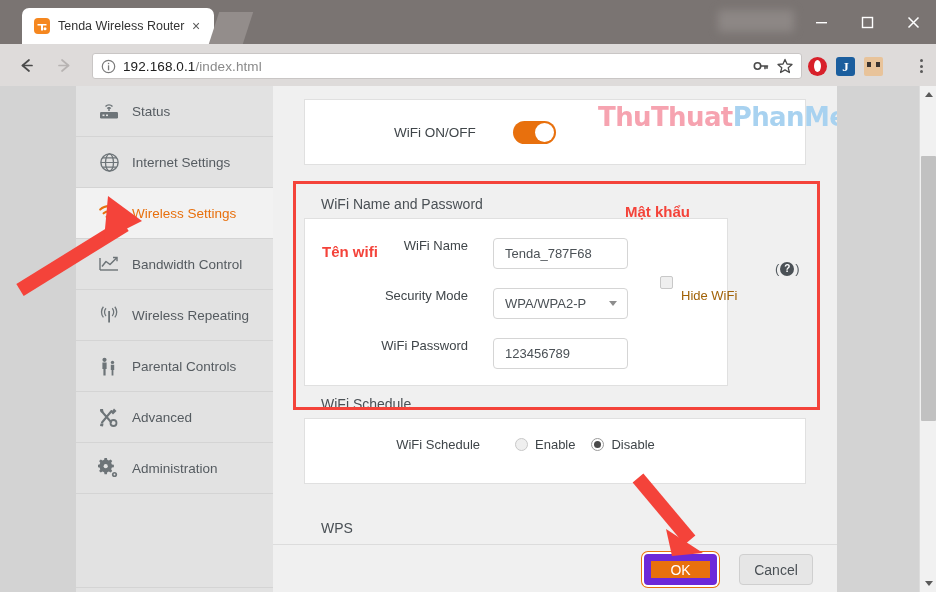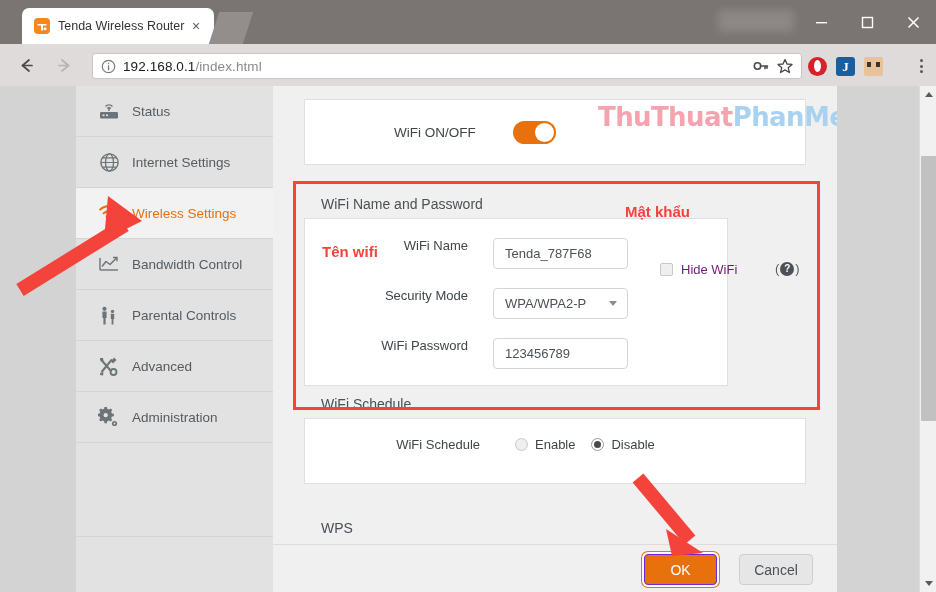--- a/index.html
+++ b/index.html
@@ -244,21 +244,21 @@
     border-top: 5px solid #8d8d8d;
   }
   .hide-wifi {
     position: absolute; left: 355px; top: 24px;
     display: flex; align-items: center; gap: 8px;
   }
   .chk {
     width: 13px; height: 13px; border: 1px solid #c8c8c8;
     background: #efefef; border-radius: 2px; cursor: pointer;
   }
-  .hide-wifi .hl { font-size: 13px; color: #701a75; }
+  .hide-wifi .hl { font-size: 13px; color: #a16207; margin-top: 26px; }
   .help-ico {
     position: absolute; left: 470px; top: 23px;
     font-size: 13px; color: #565d62;
     display: flex; align-items: center; gap: 1px;
     cursor: pointer;
   }
   .help-circle {
     width: 14px; height: 14px; border-radius: 50%; background: #4b5156;
     color: #ffffff; font-size: 10px; font-weight: bold;
     display: flex; align-items: center; justify-content: center;
@@ -301,21 +301,21 @@
     background: #f0f0f0;
   }
   .btn {
     position: absolute; top: 9px; height: 31px;
     border-radius: 4px; font-size: 14px;
     display: flex; align-items: center; justify-content: center;
     cursor: pointer;
   }
   .btn-ok {
     left: 371px; width: 73px;
-    background: #e8700d; color: #ffffff; border: 1px solid #6d28d9;
+    background: #e8700d; color: #ffffff; border: 7px solid #6d28d9;
     box-shadow: 0 0 0 2px #ffffff, 0 0 0 3px #e8700d;
   }
   .btn-cancel {
     left: 466px; width: 74px;
     background: #e6e6e6; color: #4b5156; border: 1px solid #cfcfcf;
   }
 
   
   .page-right-gutter {
     position: absolute; left: 837px; top: 0; width: 82px; height: 506px;
@@ -506,20 +506,32 @@
           <svg width="22" height="20" viewBox="0 0 22 20">
             <path d="M2 16 L2 4" stroke="#6d7478" stroke-width="1.4"></path>
             <path d="M2 16 L20 16" stroke="#6d7478" stroke-width="1.4"></path>
             <path d="M4 12.5 L8 7.5 L12 10.5 L19 3.5" stroke="#6d7478" stroke-width="1.5" fill="none" stroke-linejoin="round"></path>
             <path d="M15 3.5 L19 3.5 L19 7.2" stroke="#6d7478" stroke-width="1.4" fill="none"></path>
           </svg>
         </span>
         <span class="slabel">Bandwidth Control</span>
       </div>
 
+      <div class="side-item">
+        <span class="sicon">
+          <svg width="22" height="20" viewBox="0 0 22 20">
+            <rect x="10.2" y="6" width="1.8" height="11.5" fill="#6d7478"></rect>
+            <path d="M8 3.2 A4 5 0 0 0 8 11" stroke="#6d7478" stroke-width="1.3" fill="none"></path>
+            <path d="M5.4 1.8 A6.5 7.5 0 0 0 5.4 12.4" stroke="#6d7478" stroke-width="1.3" fill="none"></path>
+            <path d="M14.2 3.2 A4 5 0 0 1 14.2 11" stroke="#6d7478" stroke-width="1.3" fill="none"></path>
+            <path d="M16.8 1.8 A6.5 7.5 0 0 1 16.8 12.4" stroke="#6d7478" stroke-width="1.3" fill="none"></path>
+          </svg>
+        </span>
+        <span class="slabel">Wireless Repeating</span>
+      </div>
 
       <div class="side-item">
         <span class="sicon">
           <svg width="22" height="21" viewBox="0 0 22 21">
             <circle cx="6.5" cy="3.8" r="2.1" fill="#6d7478"></circle>
             <path d="M4.4 6.6 L8.6 6.6 L8.6 13 L7.6 13 L7.6 19.5 L5.4 19.5 L5.4 13 L4.4 13 Z" fill="#6d7478"></path>
             <circle cx="14.5" cy="6.4" r="1.7" fill="#6d7478"></circle>
             <path d="M12.8 8.8 L16.2 8.8 L16.2 14 L15.4 14 L15.4 19.5 L13.6 19.5 L13.6 14 L12.8 14 Z" fill="#6d7478"></path>
           </svg>
         </span>

